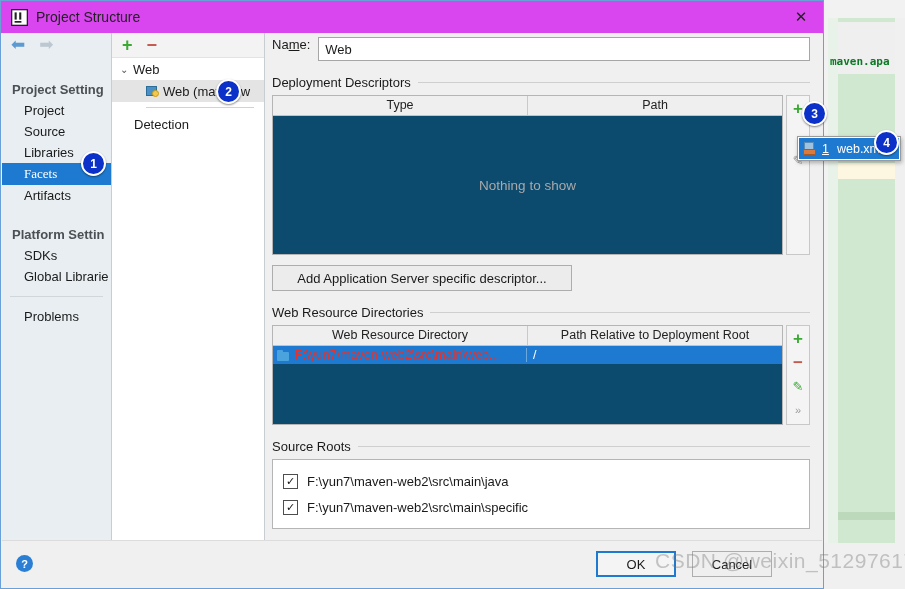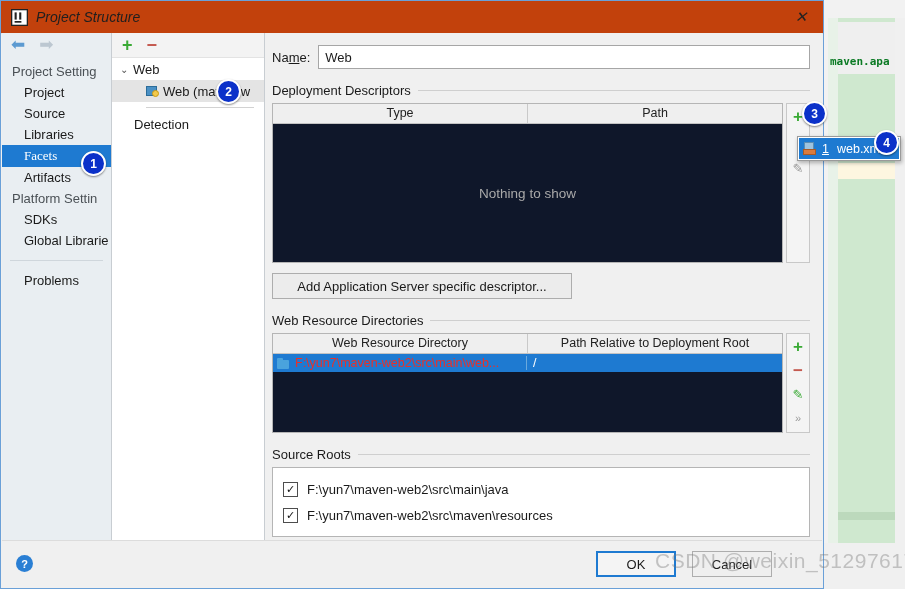--- a/index.html
+++ b/index.html
@@ -20,36 +20,36 @@
   #ide-editor-hl{position:absolute;left:838px;top:163px;width:67px;height:16px;background:#fdf6e0;}
   #ide-editor-foot{position:absolute;left:838px;top:512px;width:67px;height:8px;background:#bcd9bc;}
   #ide-right-strip{position:absolute;left:895px;top:18px;width:10px;height:525px;background:#f0f0f0;}
   #ide-bottom{position:absolute;left:0;top:543px;width:905px;height:46px;background:#f0f0f0;}
 
   
   #dialog{
     position:absolute;left:0;top:0;width:824px;height:589px;
     background:#f0f0f0;border:1px solid #6aa0d8;box-sizing:border-box;
   }
-  #titlebar{height:32px;background:#c2410c;border-bottom:1px solid #e2e2e2;
-    display:flex;align-items:center;padding-left:10px;position:relative;font-style:italic;}
+  #titlebar{height:32px;background:#d946ef;border-bottom:1px solid #e2e2e2;
+    display:flex;align-items:center;padding-left:10px;position:relative;}
   #title-text{font-size:14px;color:#1f1f1f;margin-left:8px;}
   #close-btn{position:absolute;right:0;top:0;width:44px;height:31px;
     display:flex;align-items:center;justify-content:center;cursor:pointer;font-size:15px;color:#222;}
 
   
   #navcol{position:absolute;left:1px;top:32px;width:110px;height:524px;background:#e9eef2;
     border-right:1px solid #c8cdd2;box-sizing:border-box;}
   #navtools{height:22px;display:flex;align-items:center;gap:14px;padding-left:9px;}
   .arrow{font-size:17px;line-height:1;}
   .arrow.back{color:#5c9ad1;}
   .arrow.fwd{color:#bcc7d1;}
   #navlist{padding-top:6px;}
-  .nav-group{font-weight:normal;color:#4a5055;padding:3px 0 3px 10px;font-size:13px;
-    white-space:nowrap;overflow:hidden;}
+  .nav-group{font-weight:bold;color:#4a5055;padding:3px 0 3px 10px;font-size:13px;
+    white-space:nowrap;overflow:hidden;margin-top:18px;}
   .nav-item{padding:3px 0 3px 22px;font-size:13px;white-space:nowrap;overflow:hidden;cursor:default;}
   .nav-item.selected{background:#1e7ad1;color:#ffffff;font-family:Liberation Serif, serif;}
   .nav-sep{height:1px;background:#cfd6dc;margin:9px 8px 9px 8px;}
   #nav-hscroll{position:absolute;left:8px;bottom:8px;width:88px;height:9px;background:#c6cdd3;border-radius:1px;}
 
   
   #treecol{position:absolute;left:111px;top:32px;width:153px;height:524px;background:#ffffff;
     border-right:1px solid #c8cdd2;box-sizing:border-box;}
   #treetools{height:24px;background:#f3f3f3;border-bottom:1px solid #e3e3e3;
     display:flex;align-items:center;gap:14px;padding-left:10px;}
@@ -63,31 +63,31 @@
   .web-icon:before{content:"";position:absolute;left:0;top:1px;width:11px;height:10px;
     background:#4a90c4;border:1px solid #2c6c99;box-sizing:border-box;}
   .web-icon:after{content:"";position:absolute;left:6px;top:5px;width:7px;height:7px;
     background:#f2c94c;border:1px solid #c99b10;border-radius:50%;box-sizing:border-box;}
   .tree-sep{height:1px;background:#d2d2d2;margin:5px 10px 5px 34px;}
   #tree-hscroll{position:absolute;left:8px;bottom:8px;width:135px;height:9px;background:#e2e2e2;border-radius:1px;}
 
   
   #main{position:absolute;left:264px;top:32px;right:1px;bottom:47px;background:#f0f0f0;overflow:hidden;}
 
-  .name-row{display:flex;align-items:center;padding:12px 12px 0 7px;}
+  .name-row{display:flex;padding:4px 12px 0 7px;}
   .name-label{font-size:13px;margin-right:8px;}
   .name-label u{text-decoration:underline;}
   .name-input{flex:1;height:24px;background:#fff;border:1px solid #a6a6a6;box-sizing:border-box;
     padding:0 6px;font-size:13px;font-family:"Liberation Sans",sans-serif;color:#1a1a1a;line-height:22px;}
 
   .group-title{display:flex;align-items:center;gap:7px;margin:14px 12px 5px 7px;font-size:13px;color:#1a1a1a;}
   .group-title .line{flex:1;height:1px;background:#cfcfcf;}
 
   .panel-wrap{display:flex;margin:0 12px 0 7px;}
-  .table-box{flex:1;background:#0f172a;border:1px solid #b5b5b5;box-sizing:border-box;}
+  .table-box{flex:1;background:#0c4a6e;border:1px solid #b5b5b5;box-sizing:border-box;}
   .thead{display:flex;height:19px;background:#efefef;border-bottom:1px solid #c3c3c3;}
   .th{flex:1;text-align:center;font-size:12.5px;line-height:19px;color:#222;}
   .th + .th{border-left:1px solid #c9c9c9;}
   .empty-body{height:138px;display:flex;align-items:center;justify-content:center;
     color:#a9a9a9;font-size:13.5px;}
 
   .side-btns{width:24px;margin-left:3px;border:1px solid #c8c8c8;background:#f4f4f4;box-sizing:border-box;
     display:flex;flex-direction:column;align-items:center;}
   .sb{width:22px;height:24px;display:flex;align-items:center;justify-content:center;cursor:pointer;}
   .sb .plus{color:#3aaa35;font-size:17px;font-weight:bold;line-height:1;}
@@ -300,21 +300,21 @@
       <span class="line"></span>
     </div>
 
     <div class="src-box">
       <div class="src-row">
         <span class="cb">✓</span>
         <span>F:\yun7\maven-web2\src\main\java</span>
       </div>
       <div class="src-row">
         <span class="cb">✓</span>
-        <span>F:\yun7\maven-web2\src\maven\resources</span>
+        <span>F:\yun7\maven-web2\src\main\specific</span>
       </div>
     </div>
   </div>
 
   <div id="footer">
     <div id="help-btn">?</div>
     <div class="dlg-btn" id="ok-btn">OK</div>
     <div class="dlg-btn" id="cancel-btn">Cancel</div>
   </div>
 </div>

